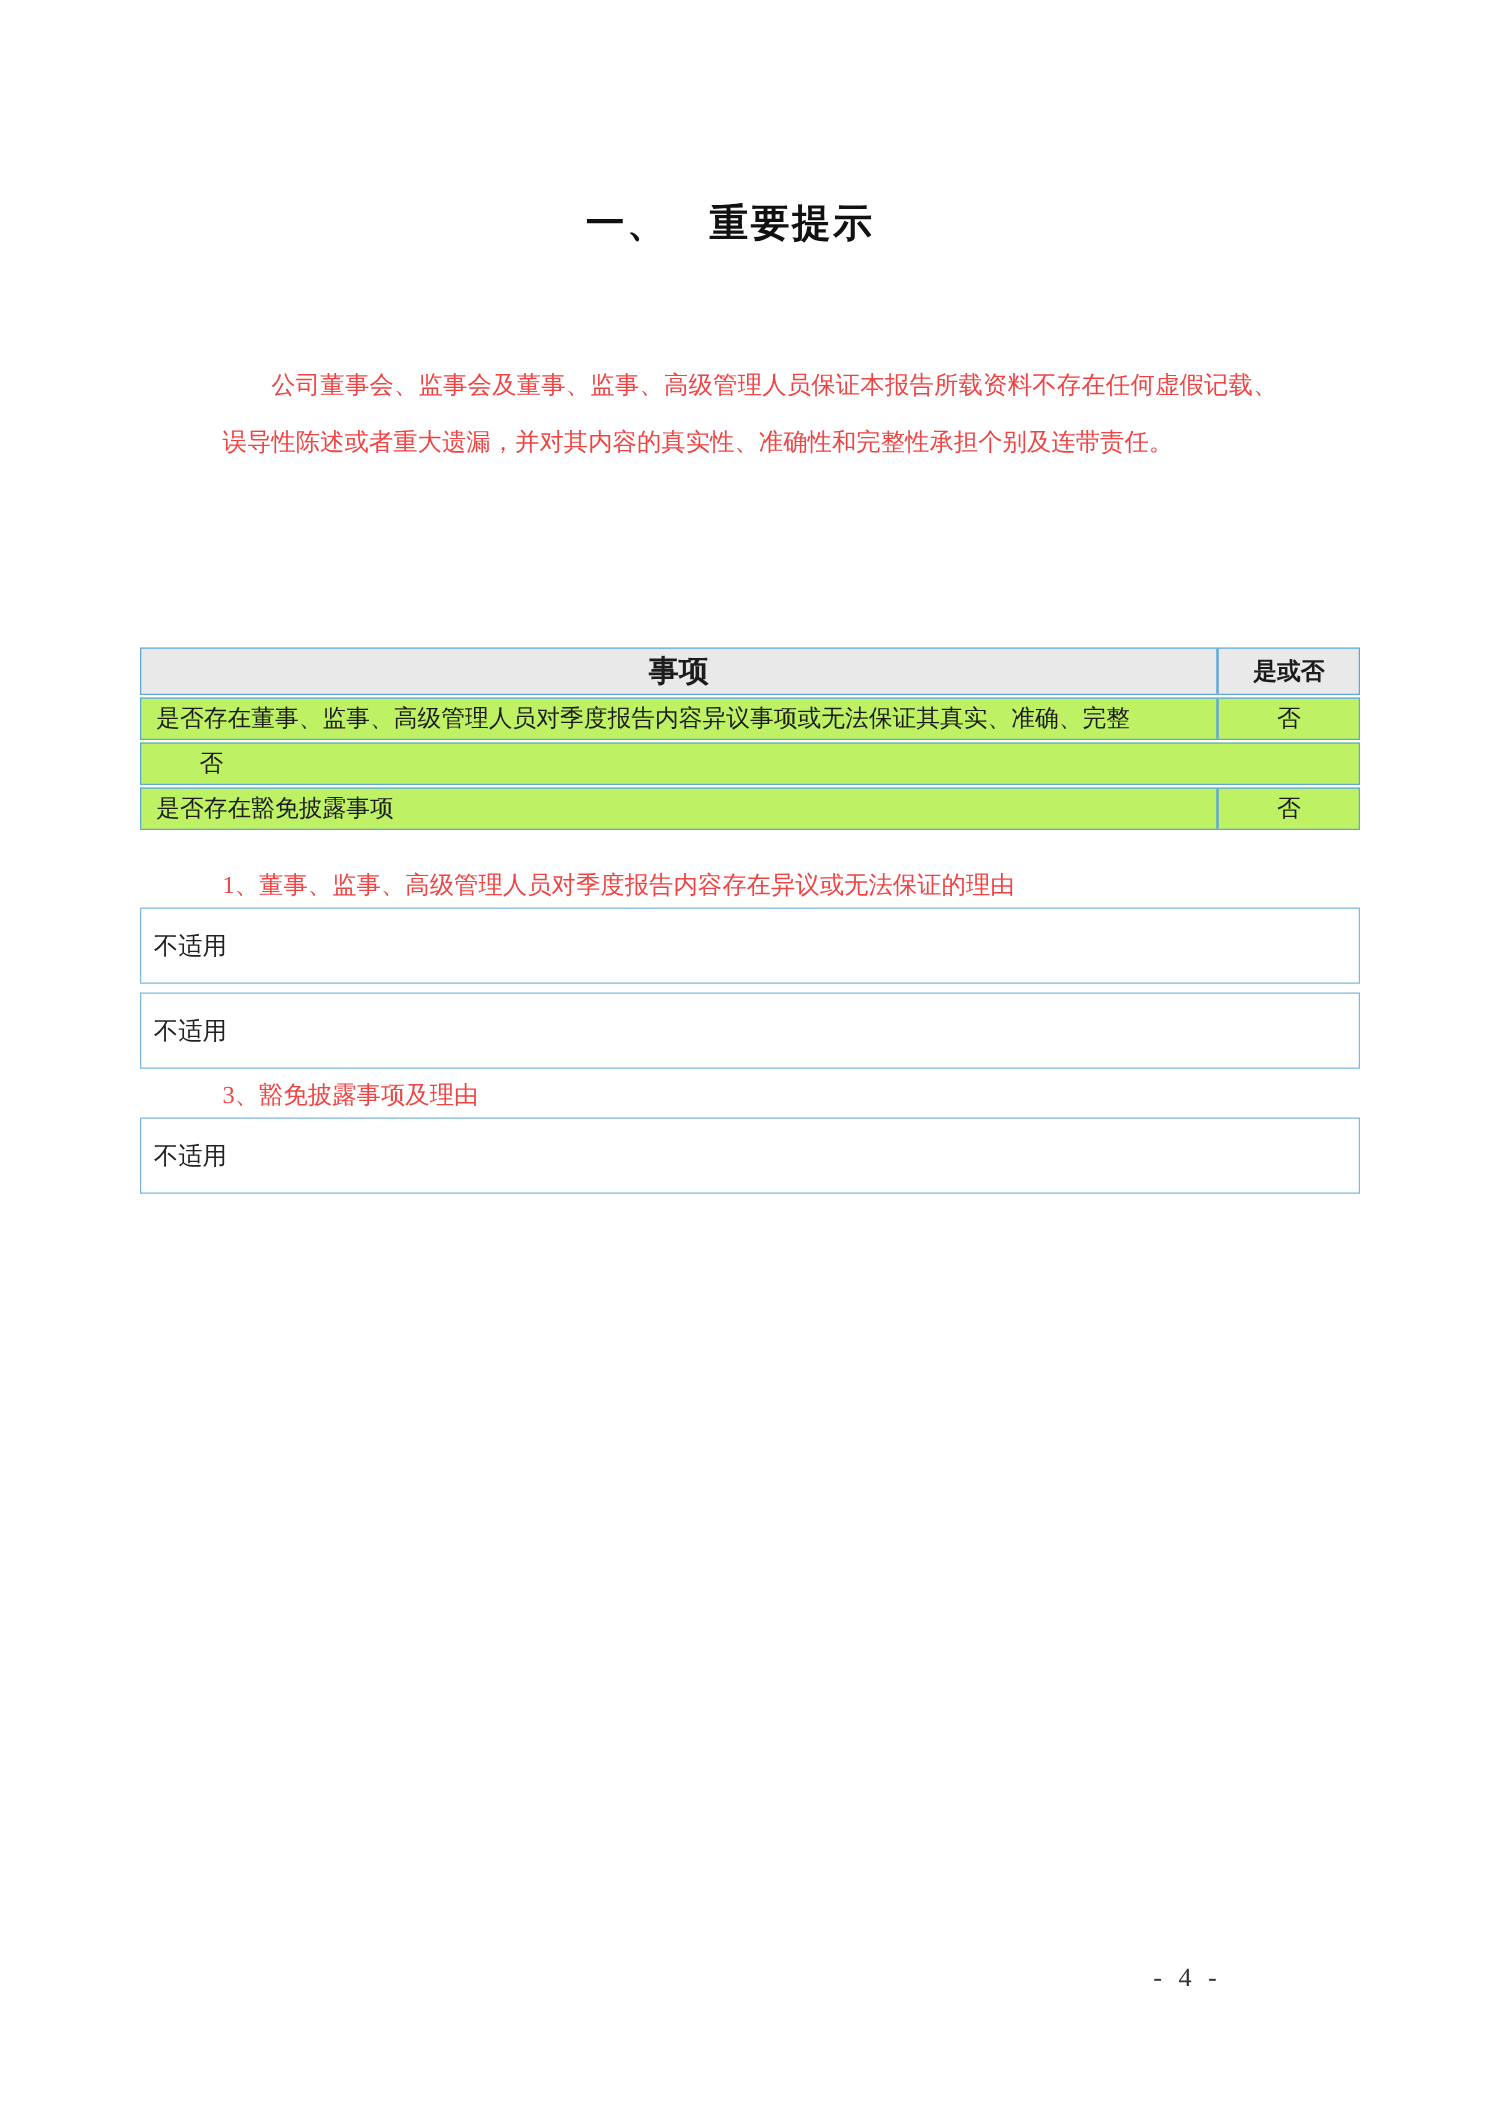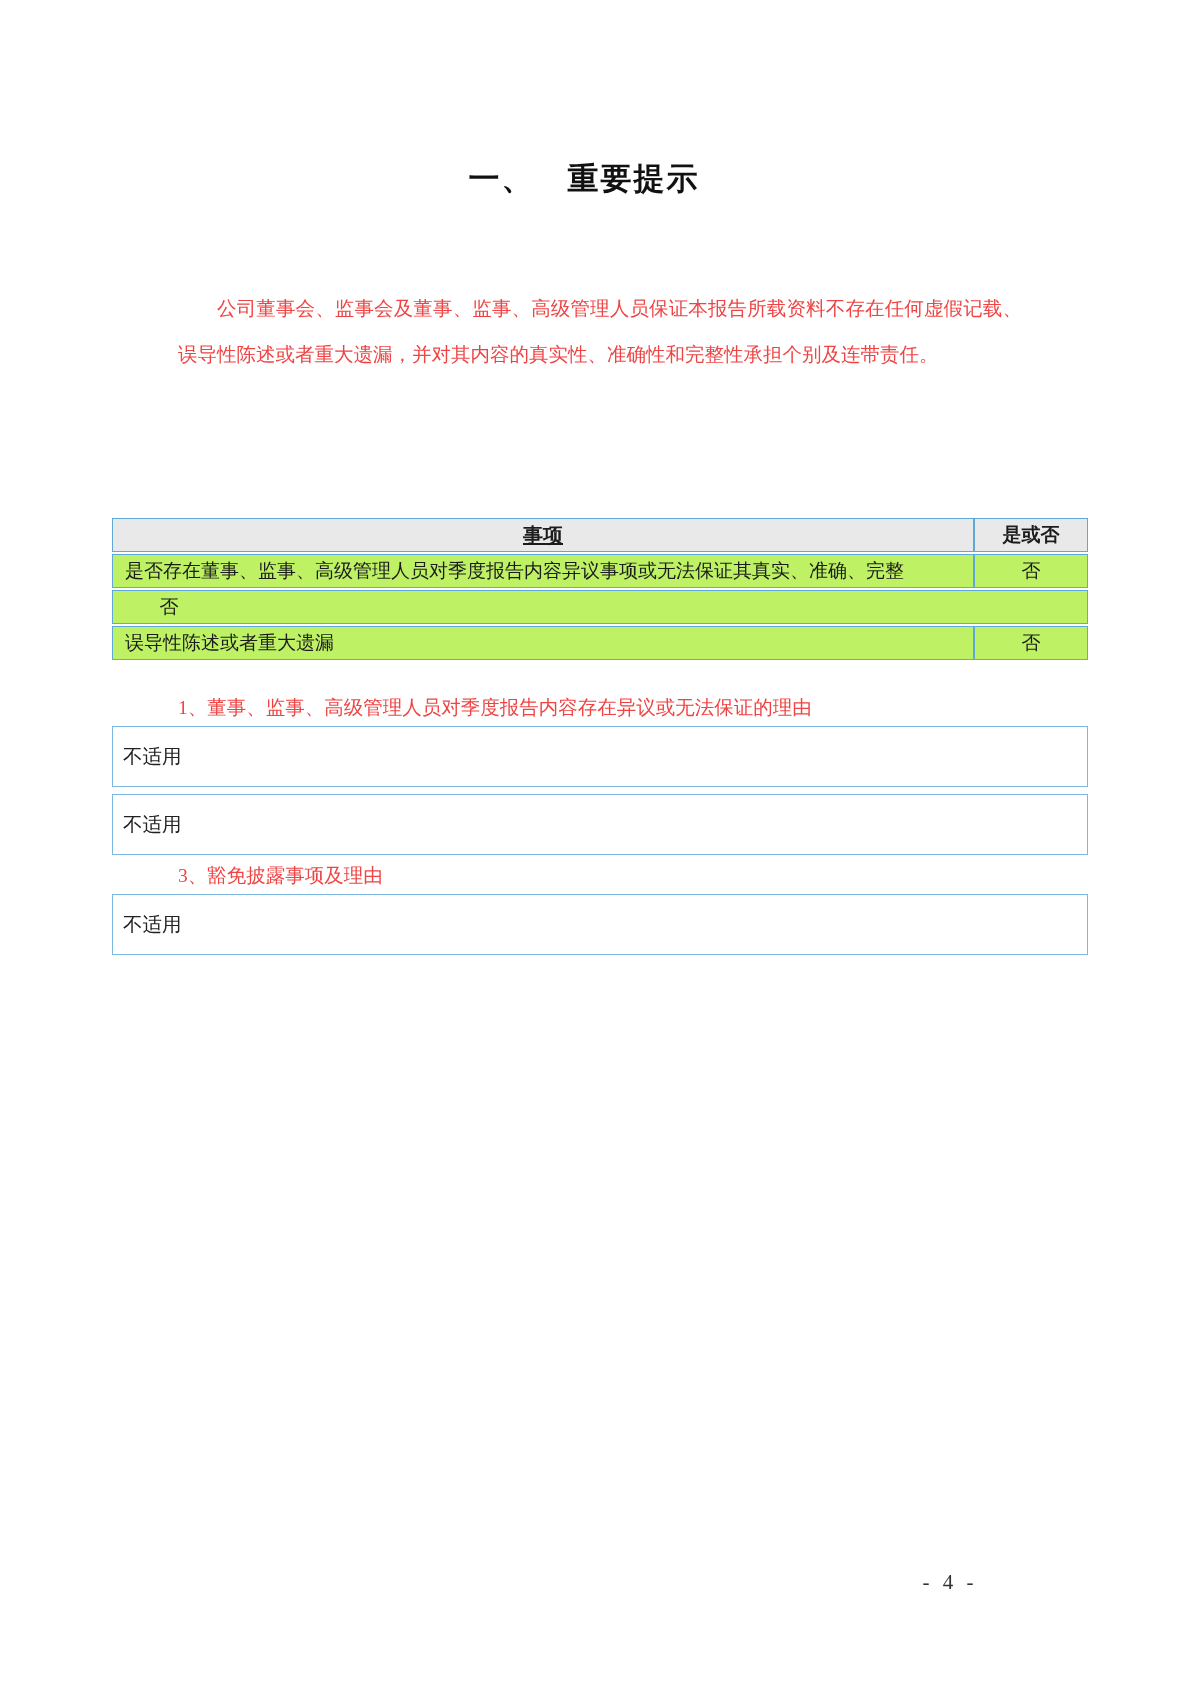--- a/index.html
+++ b/index.html
@@ -58,21 +58,21 @@
   }
   .tcell-item {
     flex: 1;
     display: flex;
     align-items: center;
     min-height: 32px;
     padding: 2px 12px;
     font-size: 19px;
     border-right: 2px solid #5ea9d9;
   }
-  .trow.thead .tcell-item { justify-content: center; font-size: 20px; text-decoration: underline; }
+  .trow.thead .tcell-item { justify-content: center; font-size: 24px; }
   .tcell-ans {
     width: 112px;
     display: flex;
     align-items: center;
     justify-content: center;
     font-size: 19px;
     min-height: 32px;
     padding: 2px 22px;
   }
   
@@ -127,21 +127,21 @@
       <div class="tcell-ans">是或否</div>
     </div>
     <div class="trow">
       <div class="tcell-item">是否存在董事、监事、高级管理人员对季度报告内容异议事项或无法保证其真实、准确、完整</div>
       <div class="tcell-ans">否</div>
     </div>
     <div class="trow">
       <div class="tcell-ans">否</div>
     </div>
     <div class="trow">
-      <div class="tcell-item">误导性陈述或者重大遗漏</div>
+      <div class="tcell-item">是否存在豁免披露事项</div>
       <div class="tcell-ans">否</div>
     </div>
   </div>
 
   <div class="items">
     <div class="item-label">1、董事、监事、高级管理人员对季度报告内容存在异议或无法保证的理由</div>
     <div class="na-box">不适用</div>
 
     <div class="na-box">不适用</div>
 

